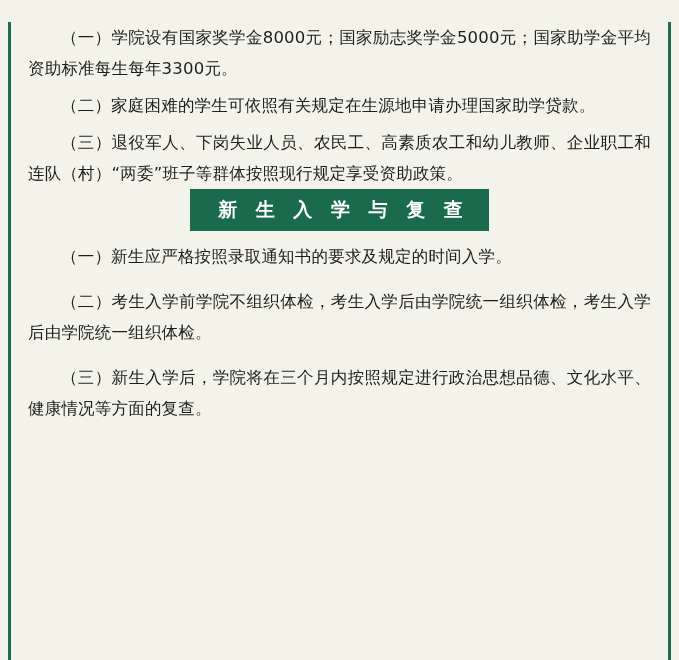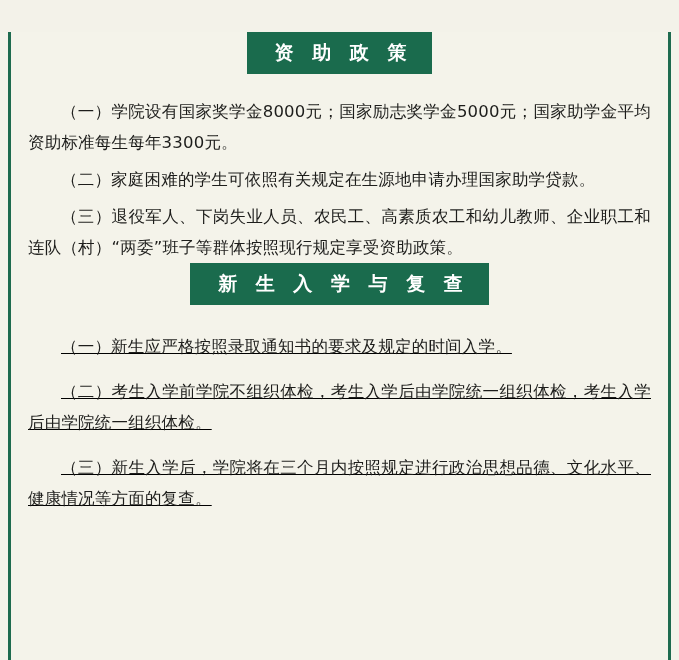--- a/index.html
+++ b/index.html
@@ -76,41 +76,37 @@
     text-indent: 33px;
     text-align: justify;
     letter-spacing: 0.2px;
     font-family: "DejaVu Sans", "Liberation Sans", sans-serif;
   }
   .block {
     margin-top: 22px;
     padding: 0 6px;
   }
   .block.second {
-    margin-top: 26px;
-    text-decoration: underline;
+    margin-top: 10px;
   }
   .block p.para + p.para {
     margin-top: 6px;
   }
   .block.second p.para + p.para {
     margin-top: 14px;
   }
 </style>
 </head>
 <body>
 
 <div class="page">
 
   <div class="left-rule"></div>
   <div class="right-rule"></div>
 
-  <div class="heading-wrap heading-1">
-    <div class="heading">资 助 政 策</div>
-  </div>
 
   <div class="block">
     <p class="para">（一）学院设有国家奖学金8000元；国家励志奖学金5000元；国家助学金平均资助标准每生每年3300元。</p>
     <p class="para">（二）家庭困难的学生可依照有关规定在生源地申请办理国家助学贷款。</p>
     <p class="para">（三）退役军人、下岗失业人员、农民工、高素质农工和幼儿教师、企业职工和连队（村）“两委”班子等群体按照现行规定享受资助政策。</p>
   </div>
 
   <div class="heading-wrap heading-2">
     <div class="heading">新 生 入 学 与 复 查</div>
   </div>

